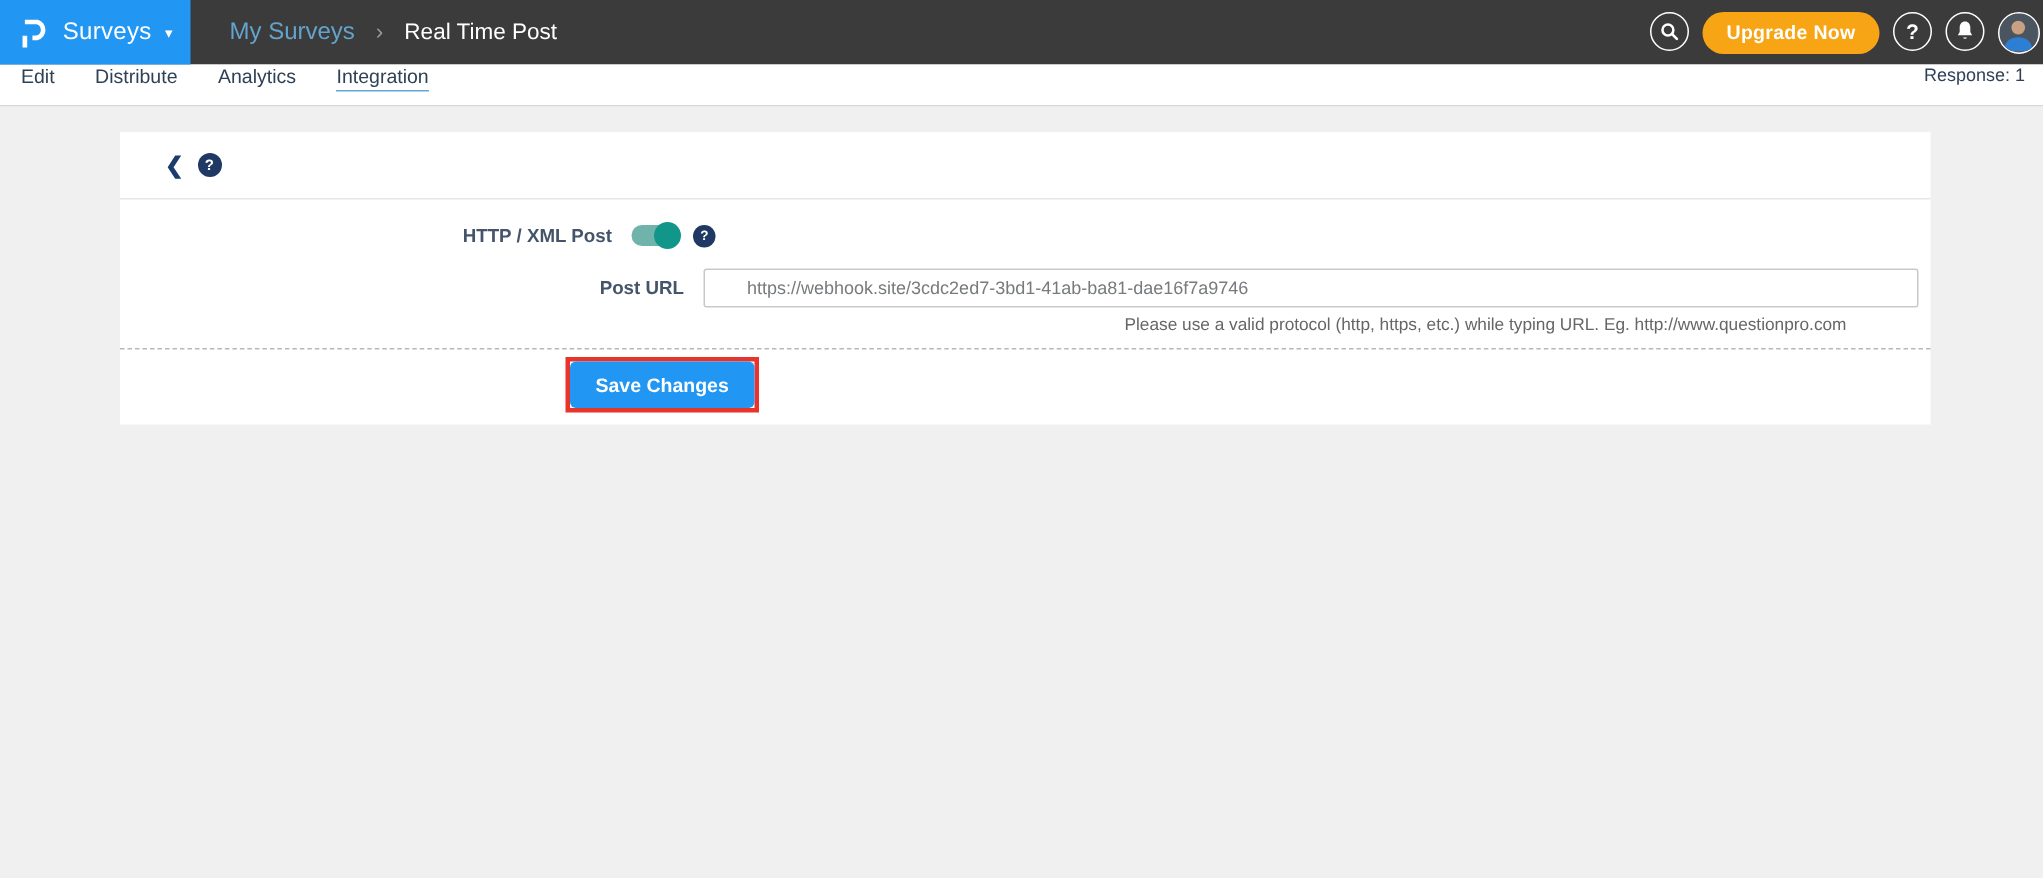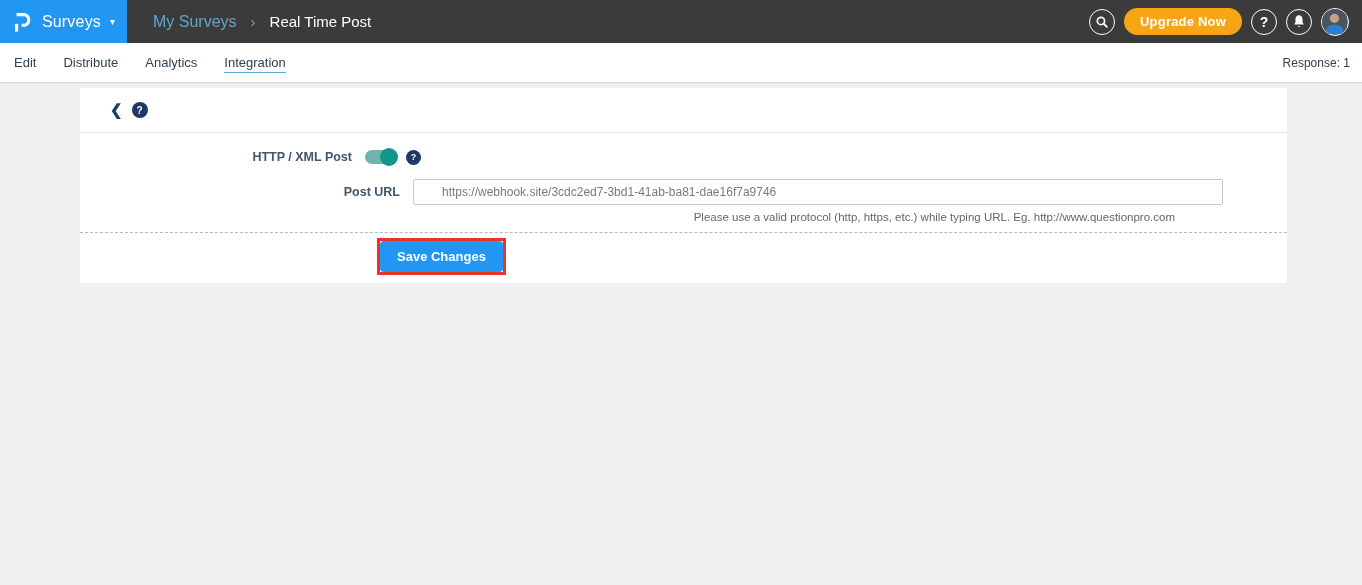--- a/index.html
+++ b/index.html
@@ -23,21 +23,21 @@
   }
   .logo-glyph { width:22px; height:26px; display:block; }
   .app-name { color:#fff; font-size:16px; letter-spacing:.2px; }
   .caret { color:#fff; font-size:10px; margin-left:1px; }
 
   .breadcrumb { display:flex; align-items:center; margin-left:26px; gap:14px; }
   .crumb-parent { color:#64a3cc; font-size:16px; cursor:pointer; }
   .crumb-sep { color:#9a9a9a; font-size:15px; }
   .crumb-current { color:#ffffff; font-size:15px; }
 
-  .topbar-right { margin-left:auto; display:flex; align-items:center; gap:9px; padding-right:13px; }
+  .topbar-right { margin-left:auto; display:flex; gap:9px; padding-right:2px; }
   .icon-circle {
     width:26px; height:26px; border:1.5px solid #fff; border-radius:50%;
     display:flex; align-items:center; justify-content:center;
     cursor:pointer; color:#fff; flex-shrink:0;
   }
   .icon-circle svg { display:block; }
   .help-q { font-size:14px; font-weight:bold; color:#fff; line-height:1; }
   .upgrade-btn {
     background:#f7a514; color:#fff; border:none; cursor:pointer;
     font-family:"Liberation Sans", sans-serif;
@@ -46,22 +46,22 @@
   }
   .avatar {
     width:28px; height:28px; border-radius:50%;
     border:1.5px solid #fff; overflow:hidden; cursor:pointer;
     background:#57616b; flex-shrink:0;
   }
   .avatar svg { display:block; }
 
   
   .tabbar {
-    height:40px; background:#fff; border-bottom:1px solid #d8d8d8;
-    display:flex; align-items:center; padding:0 12px 0 14px;
+    height:28px; background:#fff; border-bottom:1px solid #d8d8d8;
+    display:flex; padding:0 12px 0 14px;
   }
   .tab { font-size:13px; color:#2e4156; margin-right:27px; cursor:pointer; }
   .tab.active .tab-label { border-bottom:1.5px solid #5fa8d8; padding-bottom:2px; }
   .response-count { margin-left:auto; font-size:12px; color:#2e4156; }
 
   
   .card {
     position:absolute; left:80px; top:88px; width:1207px;
     background:#fff;
   }
@@ -74,21 +74,21 @@
   .q-badge {
     width:16px; height:16px; border-radius:50%;
     background:#1f3864; color:#fff;
     font-size:10px; font-weight:bold;
     display:inline-flex; align-items:center; justify-content:center;
     cursor:pointer; flex-shrink:0;
   }
 
   .form-row { display:flex; align-items:center; }
   .label-col {
-    width:285px; padding-right:13px; flex-shrink:0;
+    width:341px; padding-right:13px; flex-shrink:0;
     text-align:right; font-size:12.5px; font-weight:bold; color:#44546a;
   }
   .control-col { display:flex; align-items:center; }
 
   .row-toggle1 { margin-top:15px; height:18px; }
   .row-url { margin-top:13px;margin-left:48px; }
   .row-helper { margin-top:6px; }
   .row-debug { margin-top:19px; height:18px; }
 
   

